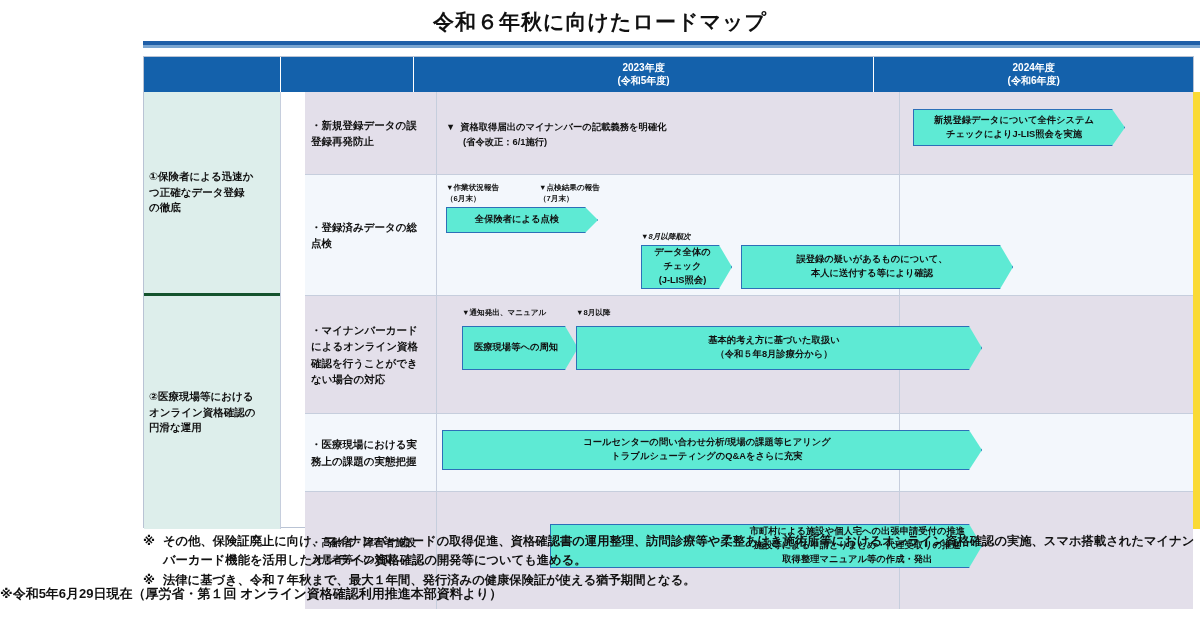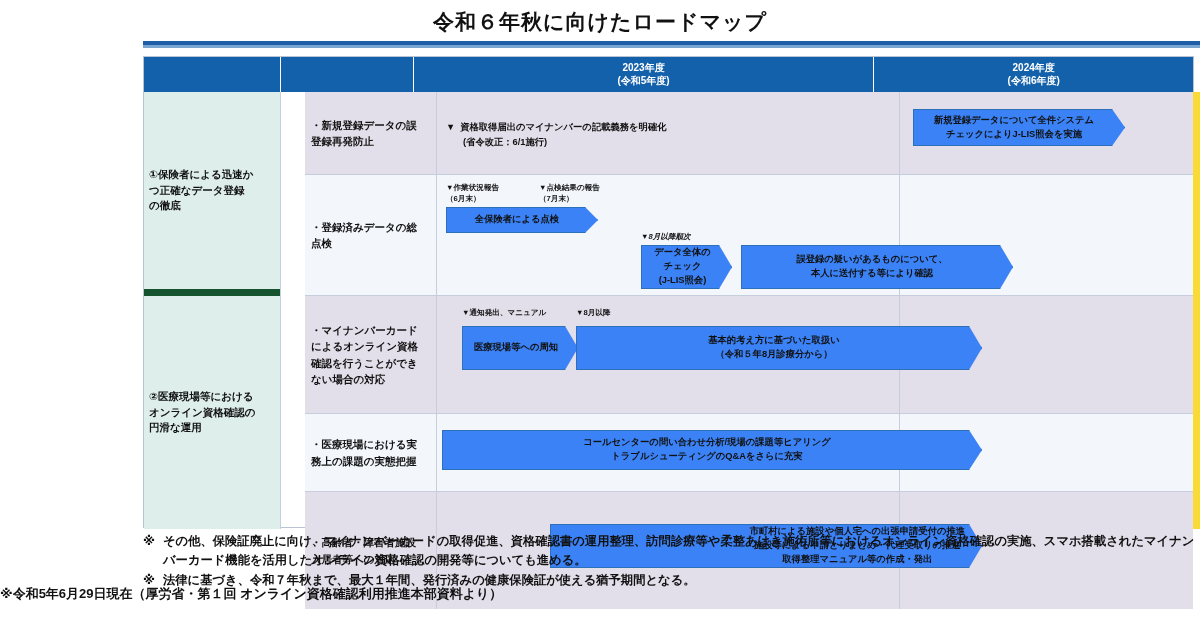--- a/index.html
+++ b/index.html
@@ -52,21 +52,21 @@
   .body{position:relative;width:100%;height:437px;}
 
   .catcol{
     position:absolute;left:0;top:0;width:137px;height:437px;
     border-right:1px solid #c6cedd;
     box-sizing:border-box;
   }
   .cat{
     position:absolute;left:0;width:136px;
     background:#ddeeeb;
-    border-bottom:7px solid #14532d;
+    border-bottom:3px solid #14532d;
     box-sizing:border-box;
     display:flex;align-items:center;
     font-size:10.5px;font-weight:bold;line-height:1.5;
     color:#111;
     padding:0 4px 0 5px;
     white-space:pre-line;
   }
   .cat-1{top:0;height:204px;}
   .cat-2{top:204px;height:233px;border-bottom:none;}
 
@@ -120,21 +120,21 @@
 
   
   .bullets{position:absolute;font-size:9.3px;line-height:1.55;color:#111;}
   .bullet{margin-bottom:8px;white-space:pre-line;font-weight:bold;}
   .bullet .tri{color:#111;margin-right:5px;}
   .bullet .sub{display:block;padding-left:17px;font-weight:bold;}
 
   
   .chev{
     position:absolute;
-    background:#3b82f6;
+    background:#5eead4;
     border:1.3px solid #2d6fb8;
     box-sizing:border-box;
     display:flex;align-items:center;justify-content:center;
     text-align:center;
     font-size:9.3px;font-weight:bold;line-height:1.5;
     color:#111;
     white-space:pre-line;
     padding:3px 16px 3px 6px;
     clip-path:polygon(0 0, calc(100% - 13px) 0, 100% 50%, calc(100% - 13px) 100%, 0 100%);
   }

